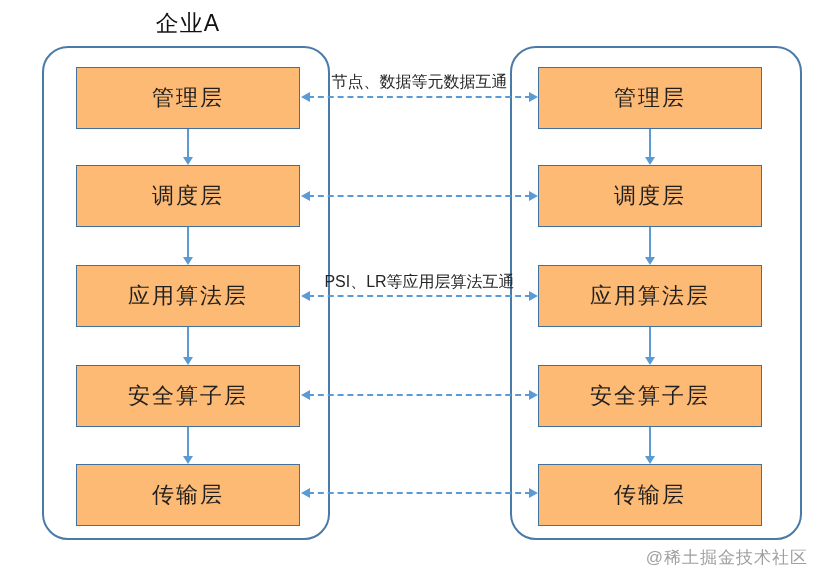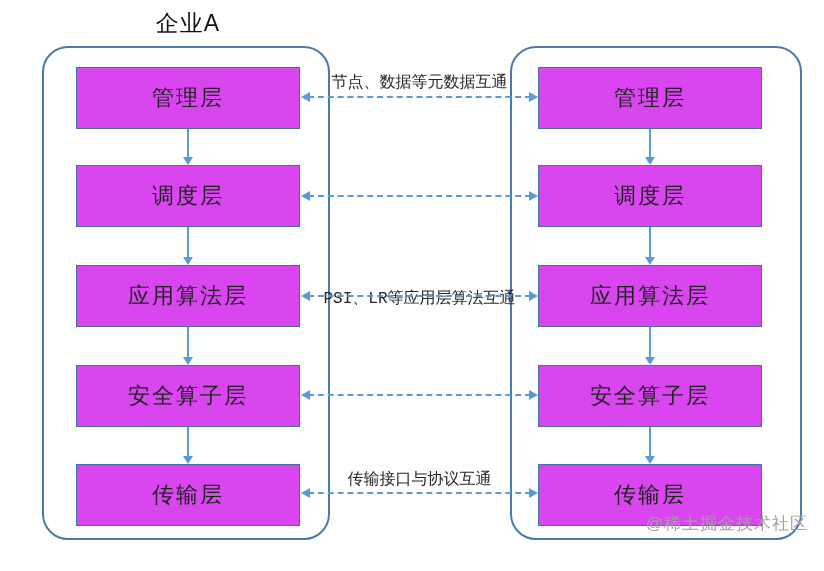--- a/index.html
+++ b/index.html
@@ -33,21 +33,21 @@
     border: 2px solid #4a7aa8;
     border-radius: 26px;
     background: transparent;
   }
 
   .layer-box {
     position: absolute;
     width: 224px;
     height: 62px;
     border: 1.5px solid #41719C;
-    background: #d946ef;
+    background: #fdba74;
     display: flex;
     align-items: center;
     justify-content: center;
     font-size: 22px;
     color: #1f1f1f;
     letter-spacing: 2px;
   }
 
   
   .varrow { position: absolute; width: 12px; }
@@ -95,21 +95,21 @@
     left: 301px;
     width: 237px;
     text-align: center;
     font-size: 16px;
     color: #262626;
     white-space: nowrap;
   }
 
   .watermark {
     position: absolute;
-    top: 512px;
+    top: 546px;
     right: 16px;
     font-size: 17px;
     color: #a0a0a0;
     letter-spacing: 1px;
   }
 </style>
 </head>
 <body>
 
 <div class="canvas">
@@ -160,22 +160,21 @@
   <div class="varrow" style="left:644px; top:327px; height:38px;">
       <div class="vline"></div>
       <div class="vhead"></div>
     </div>
   <div class="varrow" style="left:644px; top:427px; height:37px;">
       <div class="vline"></div>
       <div class="vhead"></div>
     </div>
 
   <div class="conn-label" style="top:72px;">节点、数据等元数据互通</div>
-  <div class="conn-label" style="top:288px;font-family:Liberation Mono, monospace;">PSI、LR等应用层算法互通</div>
-  <div class="conn-label" style="top:469px;">传输接口与协议互通</div>
+  <div class="conn-label" style="top:272px;">PSI、LR等应用层算法互通</div>
 
   <div class="hconn" style="top:91px;">
       <div class="hleft"></div>
       <div class="hline"></div>
       <div class="hright"></div>
     </div>
   <div class="hconn" style="top:190px;">
       <div class="hleft"></div>
       <div class="hline"></div>
       <div class="hright"></div>

